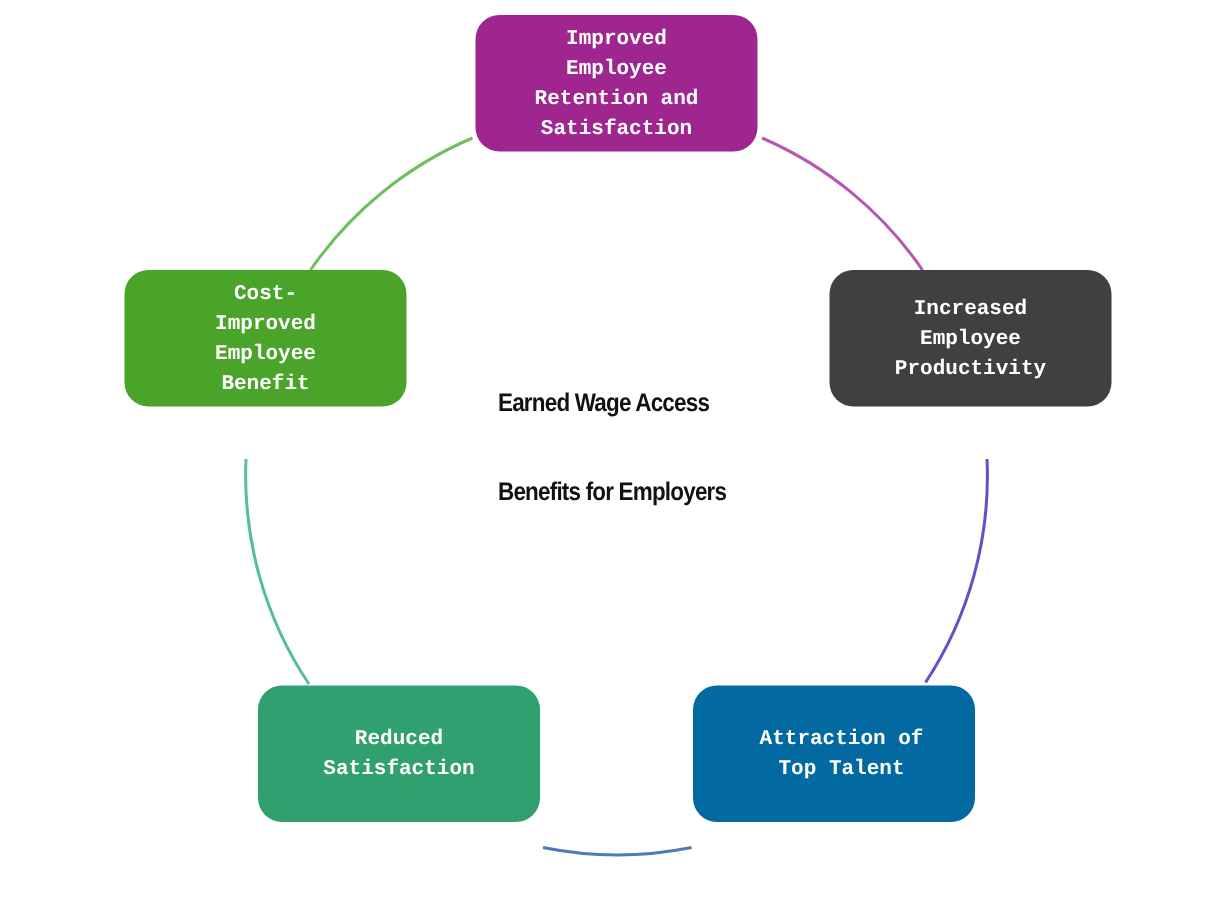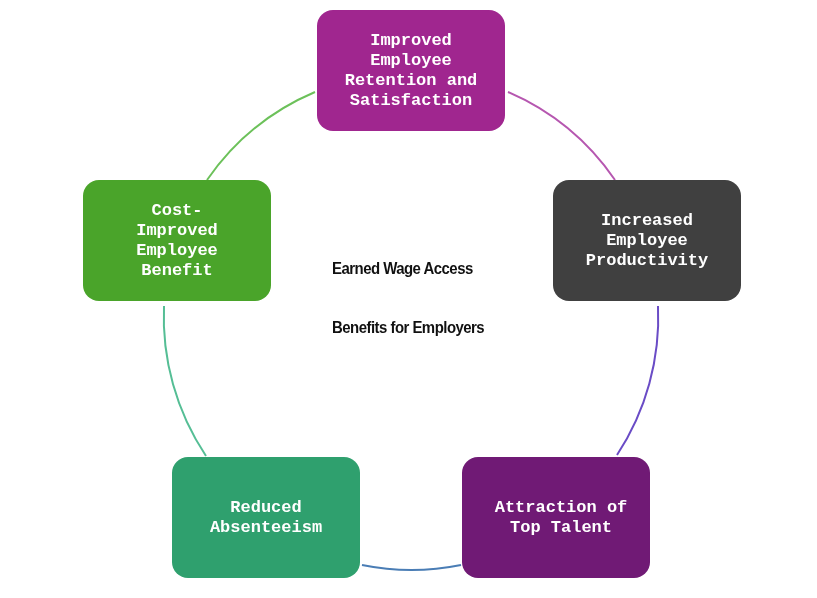--- a/index.html
+++ b/index.html
@@ -1,22 +1,22 @@
 <!DOCTYPE html>
 <html><head>
   <meta charset="utf-8">
   <style>
     html, body { margin:0; padding:0; background:#ffffff; }
     body { width:817px; height:598px; position:relative; overflow:hidden; font-family:"Liberation Mono", "DejaVu Sans Mono", monospace; }
     svg.arcs { position:absolute; left:0; top:0; width:817px; height:598px; }
     .node {
-      position:absolute; width:188px; height:121px; border-radius:16px;
+      position:absolute; width:188px; height:91px; border-radius:16px;
       display:flex; align-items:center; justify-content:center; text-align:center;
       color:#ffffff; font-family:"Liberation Mono", "DejaVu Sans Mono", monospace;
-      font-weight:bold; font-size:17px; line-height:20px; box-sizing:border-box; padding:6px 10px;
+      font-weight:bold; font-size:14px; line-height:20px; box-sizing:border-box; padding:6px 10px;
       white-space:pre-line;
     }
     #n-top    { left:317px; top:10px;  background:#a0268f; }
     #n-right  { left:553px; top:180px; background:#4c2a9e; }
     #n-br     { left:462px; top:457px; background:#2a6ea6; }
     #n-bl     { left:172px; top:457px; background:#2fa06e; }
     #n-left   { left:83px;  top:180px; background:#4aa42a; }
     .center-title {
       position:absolute; left:332px; width:200px; font-family:"Liberation Sans", "DejaVu Sans", sans-serif;
       font-weight:bold; font-size:17px; color:#111; letter-spacing:-0.6px; transform:scaleX(0.88); transform-origin:left top;
@@ -35,23 +35,23 @@
   <path id="arc-4" fill="none" stroke-width="2" d="M207,180 A250,250 0 0 1 315,92" stroke="#6cc15a"></path>
 </svg>
 
 <div class="node" id="n-top" style="background: rgb(160, 38, 143);">Improved
 Employee
 Retention and
 Satisfaction</div>
 <div class="node" id="n-right" style="background: #404040;">Increased
 Employee
 Productivity</div>
-<div class="node" id="n-br" style="background: #701a75; padding-left: 20px;">Attraction of
+<div class="node" id="n-br" style="background: #0369a1; padding-left: 20px;">Attraction of
 Top Talent</div>
 <div class="node" id="n-bl" style="background: rgb(47, 160, 110);">Reduced
-Absenteeism</div>
+Satisfaction</div>
 <div class="node" id="n-left" style="background: rgb(74, 164, 42);">Cost-
 Improved
 Employee
 Benefit</div>
 
 <div class="center-title" id="c1">Earned Wage Access</div>
 <div class="center-title" id="c2">Benefits for Employers</div>
 
 </body></html>

